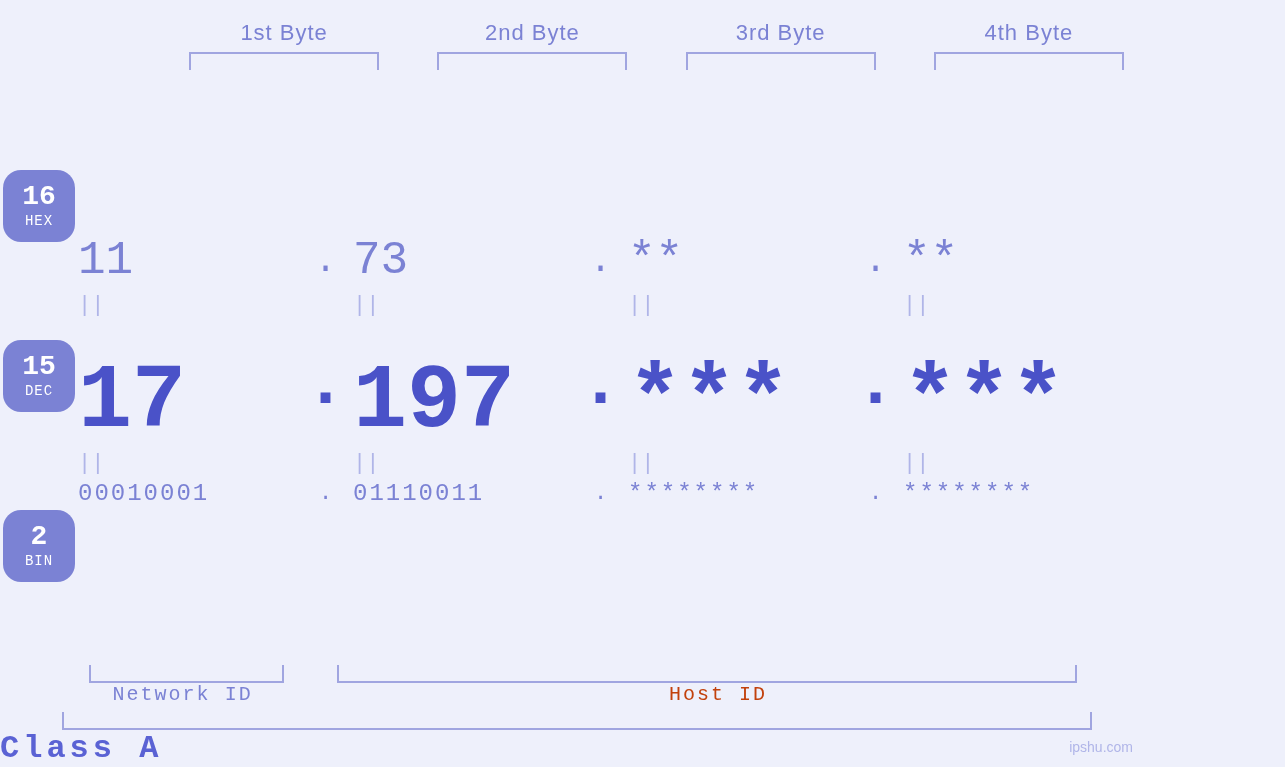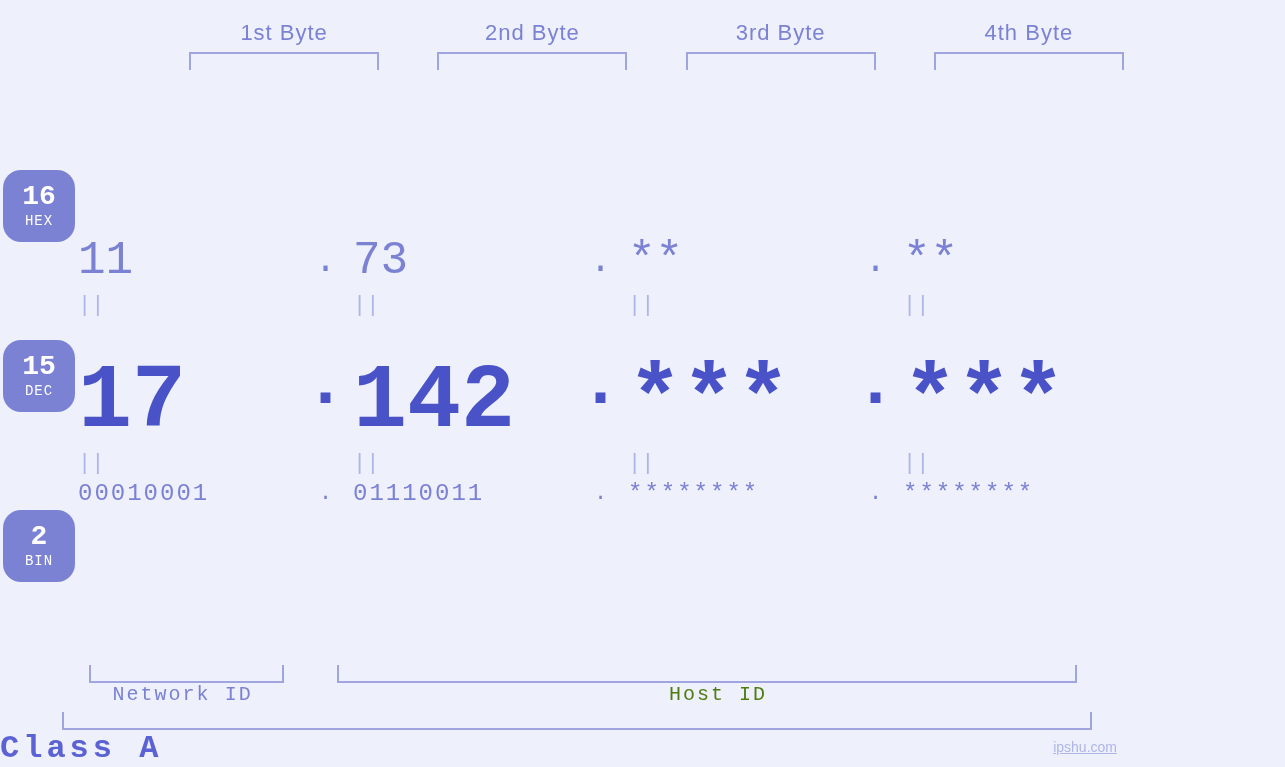--- a/index.html
+++ b/index.html
@@ -178,25 +178,24 @@
       font-weight: bold;
       letter-spacing: 4px;
       text-align: left;
       width: 100%;
     }
 
     
     .watermark {
       position: absolute;
       bottom: 12px;
-      right: 36px;
+      right: 20px;
       color: #b0b5e8;
       font-size: 14px;
       font-family: Arial, sans-serif;
-      text-decoration: underline;
     }
 
     
     .section-brackets {
       display: flex;
       width: 1040px;
       margin-top: 4px;
       align-self: center;
     }
 
@@ -239,21 +238,21 @@
       width: 260px;
       text-align: center;
       color: #7b82d4;
       font-size: 20px;
       letter-spacing: 2px;
     }
 
     .host-id-label {
       width: 780px;
       text-align: center;
-      color: #4d7c0f;
+      color: #c2410c;
       font-size: 20px;
       letter-spacing: 2px;
     }
 
     
     .class-a-row {
       width: 1040px;
       align-self: center;
     }
 
@@ -329,21 +328,21 @@
         <div class="cell">||</div>
         <div class="dot-cell"></div>
         <div class="cell">||</div>
         <div class="dot-cell"></div>
         <div class="cell">||</div>
       </div>
 
       <div class="data-row dec-row">
         <div class="cell">17</div>
         <div class="dot-cell" style="font-size:70px;font-weight:bold;color:#4a52c8;">.</div>
-        <div class="cell">142</div>
+        <div class="cell">197</div>
         <div class="dot-cell" style="font-size:70px;font-weight:bold;color:#4a52c8;">.</div>
         <div class="cell">***</div>
         <div class="dot-cell" style="font-size:70px;font-weight:bold;color:#4a52c8;">.</div>
         <div class="cell">***</div>
       </div>
 
       <div class="data-row eq-row">
         <div class="cell">||</div>
         <div class="dot-cell"></div>
         <div class="cell">||</div>

